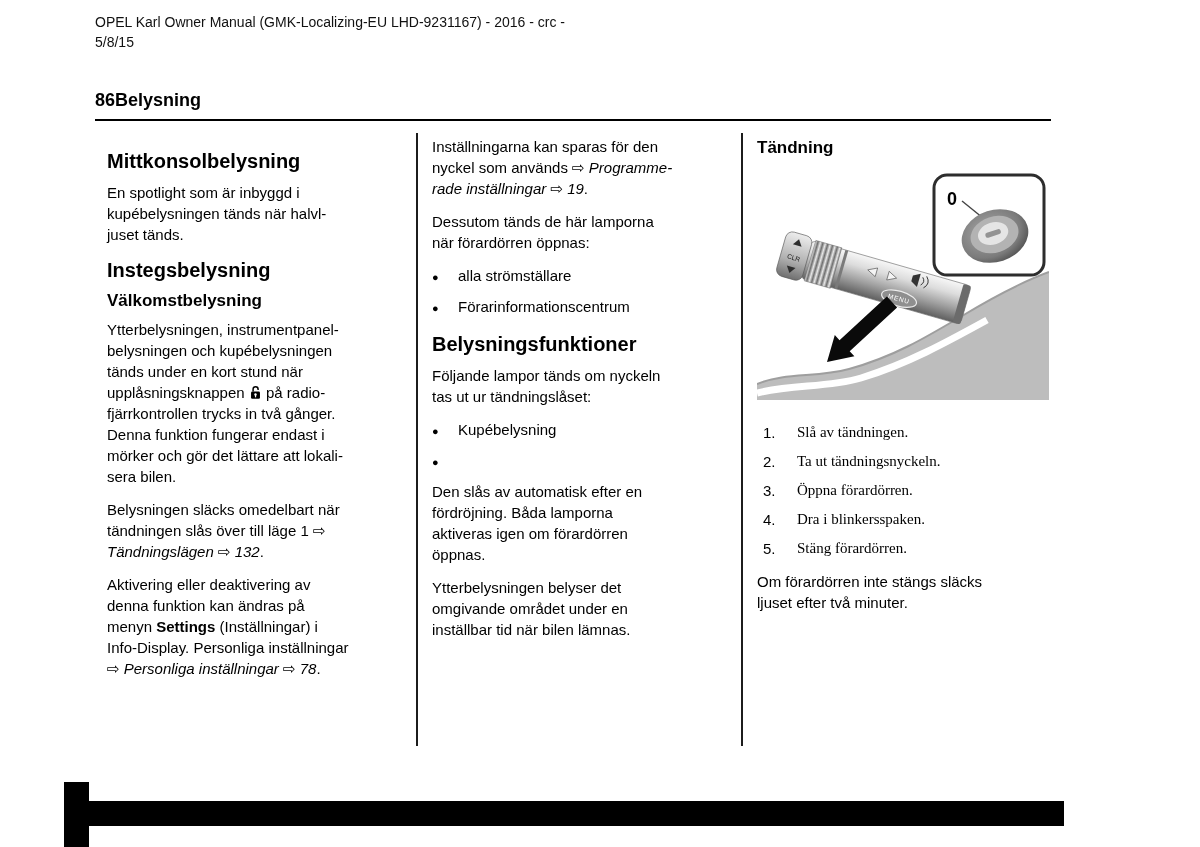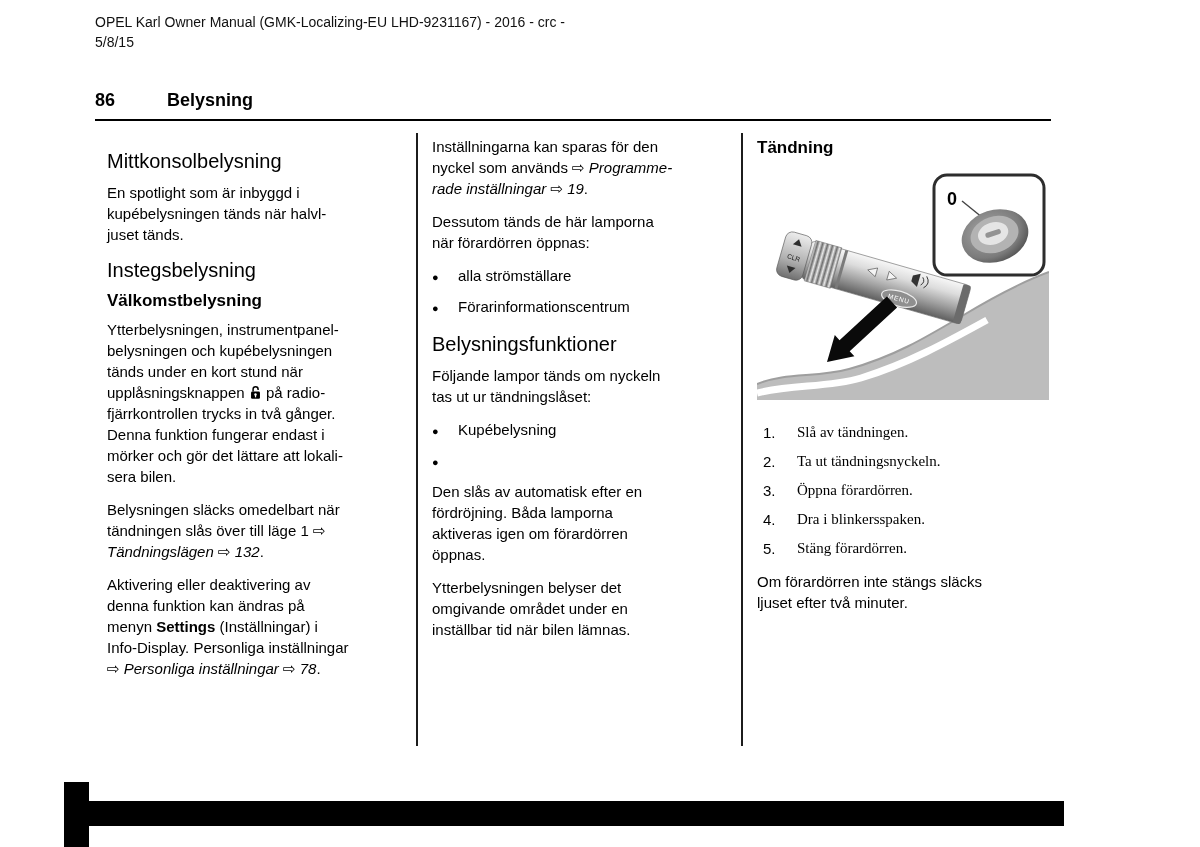--- a/index.html
+++ b/index.html
@@ -7,32 +7,32 @@
         font-family:"Liberation Sans","DejaVu Sans",sans-serif;color:#000;}
   
   .blk{position:absolute;background:#000;}
   .blk-tr{left:1130px;top:0;width:70px;height:64px;}
   .blk-bottom{left:64px;top:801px;width:1014px;height:25px;}
   .blk-bl{left:64px;top:782px;width:25px;height:65px;}
   
   .meta{position:absolute;left:95px;top:12px;font-size:14px;line-height:20px;color:#111;}
   
   .pagehead{position:absolute;left:95px;top:90px;font-size:18px;font-weight:bold;}
-  .pagehead .chapter{margin-left:52px;text-align:right;}
+  .pagehead .chapter{text-align:right;}
   .rule{position:absolute;left:95px;top:119px;width:956px;height:2px;background:#000;}
   .divider{position:absolute;top:133px;width:1.5px;height:613px;background:#1c1c1c;}
   .div1{left:416px;}
   .div2{left:741px;}
   
   .col{position:absolute;top:136px;}
   .col1{left:107px;width:297px;}
   .col2{left:432px;width:296px;}
   .col3{left:757px;width:296px;}
   h1{font-size:24px;font-weight:bold;margin:0 0 12px;}
-  h2{font-size:20px;font-weight:normal;margin:14px 0 9px;}
+  h2{font-size:20px;font-weight:bold;margin:14px 0 9px;}
   h3{font-size:17px;font-weight:bold;margin:8px 0 8px;}
   .col3 h3{margin:2px 0 12px;}
   p.body{font-size:15px;line-height:21px;margin:0 0 12px;white-space:pre-line;}
   .ref{font-style:italic;}
   .b{font-weight:bold;}
   .bullet-row{display:flex;font-size:15px;line-height:21px;margin:0 0 8px;}
   .bullet-glyph{flex:none;width:26px;}
   .bullet-glyph::before{content:"●";font-size:11px;}
   .btext{white-space:pre-line;}
   .steps{margin:6px 0 12px;}

